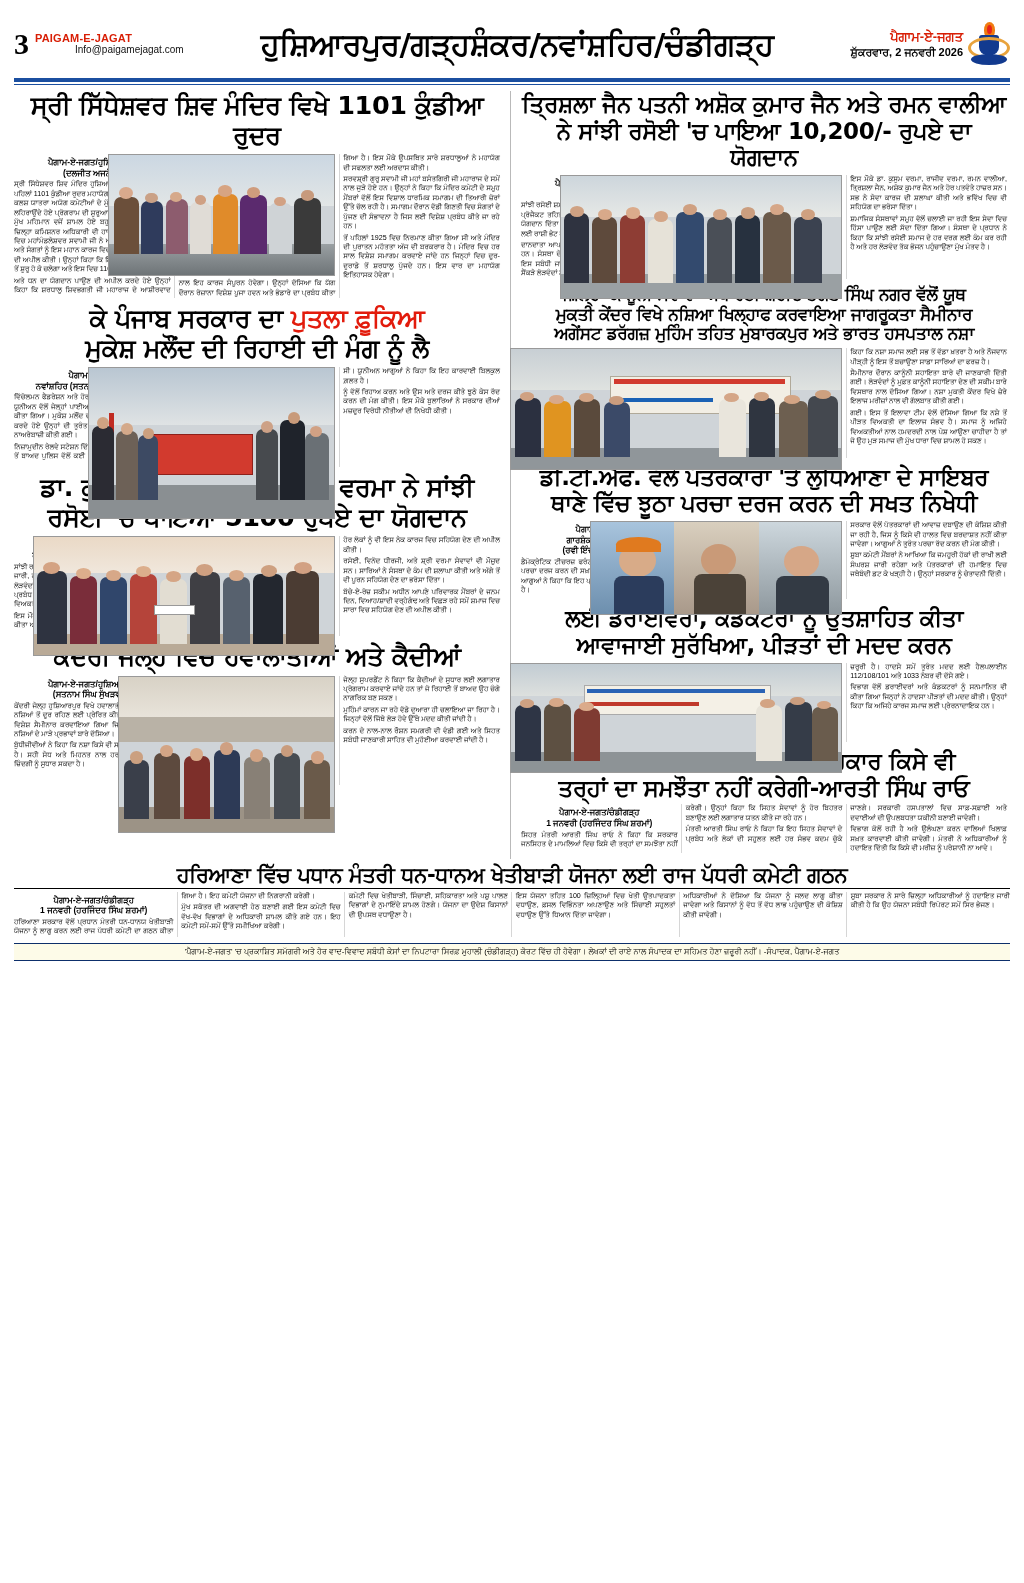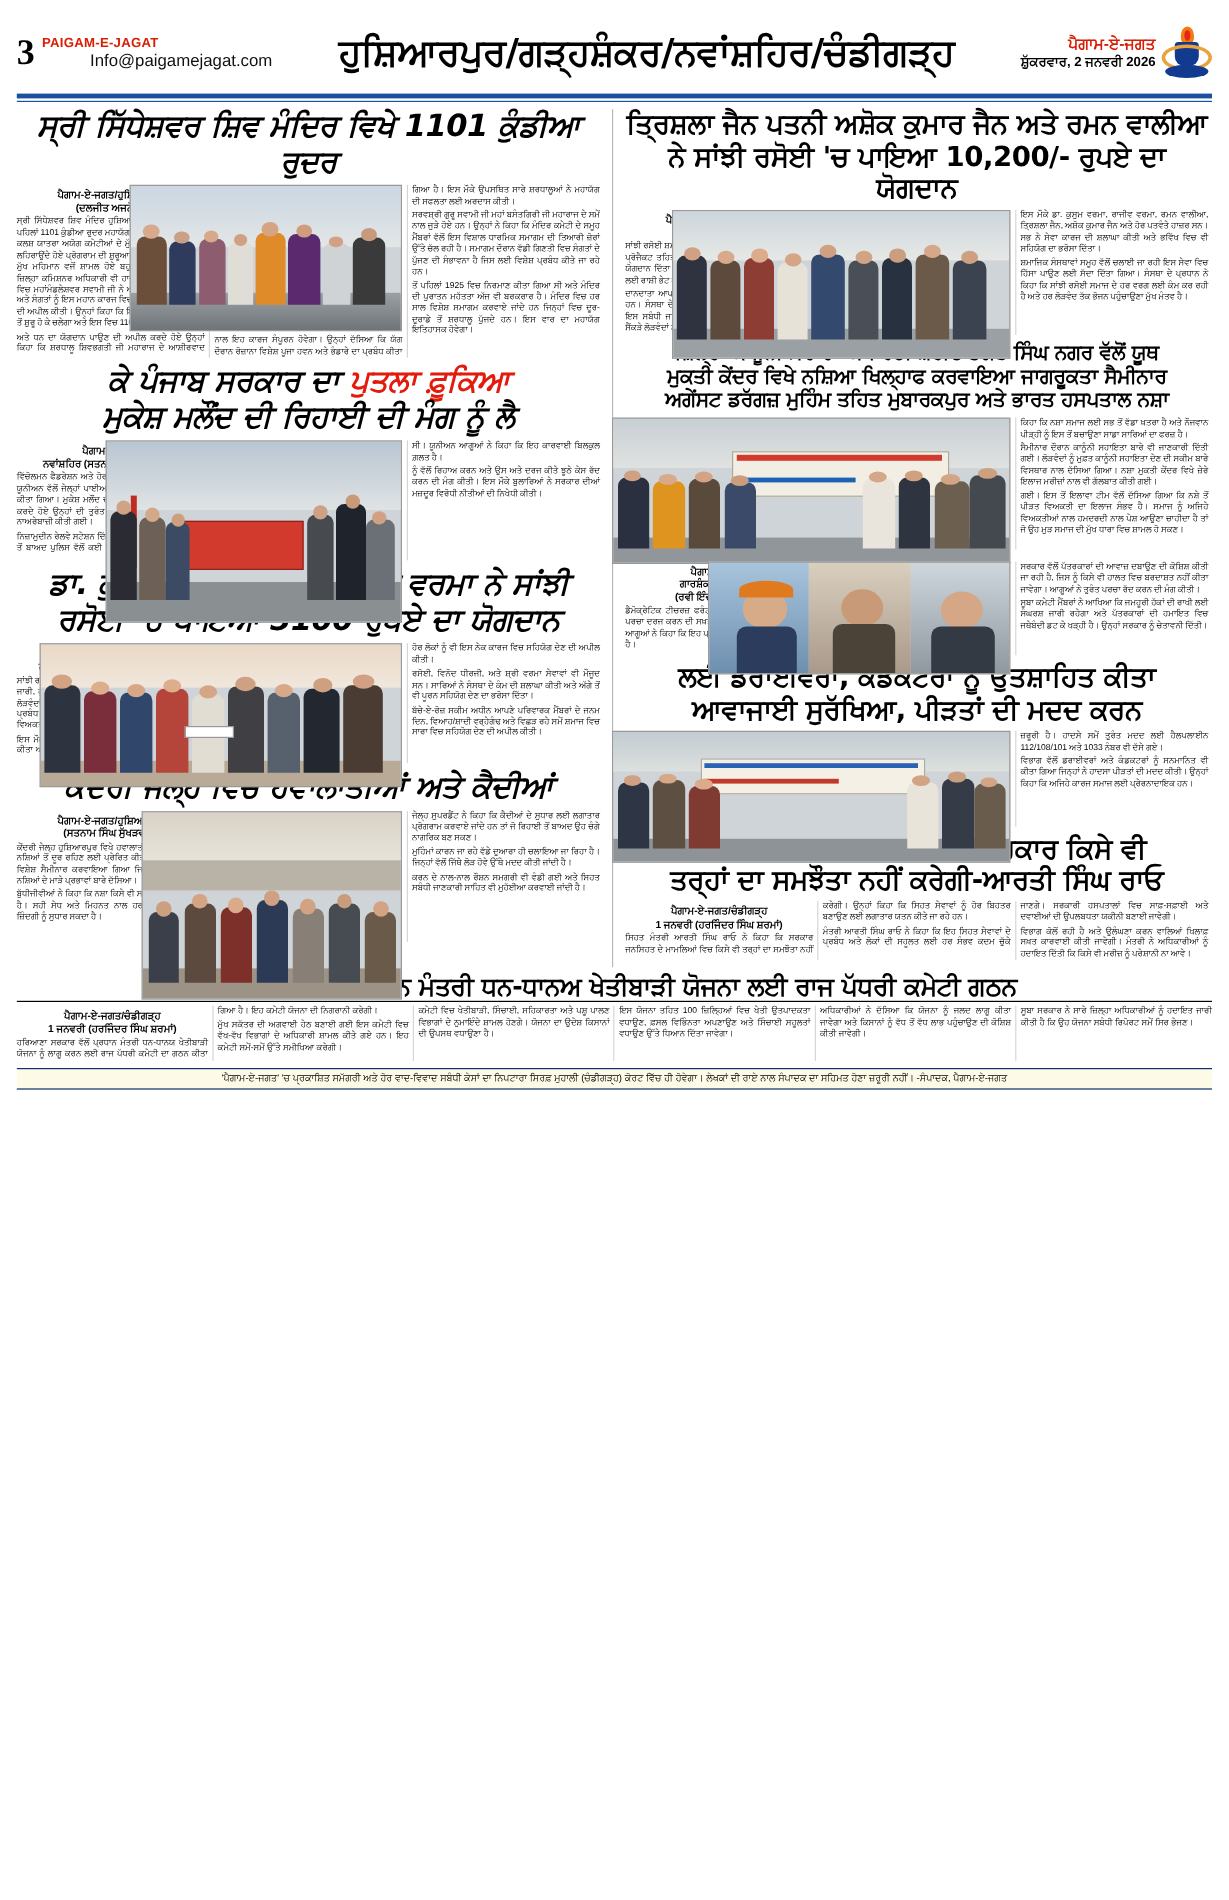--- a/index.html
+++ b/index.html
@@ -9,21 +9,21 @@
     color:#000;
   }
   .page{position:relative;width:1024px;height:1583px;background:#fff;box-sizing:border-box;padding:0 14px;}
 
   
   .masthead{display:flex;align-items:center;justify-content:space-between;height:60px;padding-top:14px;}
   .mh-left{display:flex;align-items:center;gap:6px;}
   .mh-pageno{font-size:30px;font-weight:bold;line-height:1;font-family:"Liberation Serif",serif;}
   .mh-brandbox{display:flex;flex-direction:column;justify-content:center;}
   .mh-brand{color:#d81e05;font-size:11px;font-weight:bold;letter-spacing:.2px;line-height:1.1;}
-  .mh-email{font-size:14px;color:#111;line-height:1.2;padding-left:40px;}
+  .mh-email{font-size:10px;color:#111;line-height:1.2;padding-left:40px;}
   .mh-center{flex:1;text-align:center;font-size:31px;font-weight:bold;letter-spacing:-0.5px;
              font-family:"DejaVu Sans",sans-serif;white-space:nowrap;}
   .mh-right{display:flex;align-items:center;gap:5px;}
   .mh-rtext{text-align:right;}
   .mh-logo-t{color:#d81e05;font-size:13px;font-weight:bold;line-height:1.2;}
   .mh-date{font-size:11px;font-weight:bold;line-height:1.3;}
   .torch{width:42px;height:46px;position:relative;}
   .torch .cup{position:absolute;left:11px;top:14px;width:20px;height:20px;background:#123a8f;border-radius:3px 3px 8px 8px;}
   .torch .stem{position:absolute;left:17px;top:28px;width:8px;height:12px;background:#123a8f;}
   .torch .flame{position:absolute;left:16px;top:1px;width:11px;height:16px;background:#f07c10;border-radius:50% 50% 45% 45%;}
@@ -36,21 +36,21 @@
 
   
   .cols{display:flex;gap:10px;margin-top:6px;}
   .colL{width:486px;}
   .colR{width:486px;}
   .vdiv{width:1px;background:#b9b9b9;}
 
   
   .story{margin-bottom:6px;}
   .hl{font-family:"DejaVu Sans",sans-serif;font-weight:bold;text-align:center;line-height:1.16;letter-spacing:-0.4px;}
-  .hl-xl{font-size:25.5px;font-style:italic;}
+  .hl-xl{font-size:25.5px;}
   .hl-l{font-size:23px;}
   .hl-m{font-size:21px;}
   .hl-s{font-size:17px;}
   .hl .red{color:#e21b0c;}
   .hl-line{border-bottom:1.5px solid #000;}
 
   .byline{text-align:center;font-size:8.5px;font-weight:bold;line-height:1.25;margin:3px 0 2px;}
 
   .body3{column-count:3;column-gap:8px;column-rule:1px solid #d6d6d6;
          font-size:7.1px;line-height:1.33;text-align:justify;hyphens:auto;word-spacing:-0.3px;}
@@ -352,20 +352,24 @@
             </div>
           </div>
           <p>ਮਾਨਯੋਗ ਚੇਅਰਮੈਨ ਜ਼ਿਲ੍ਹਾ ਕਾਨੂੰਨੀ ਸੇਵਾਵਾਂ ਅਥਾਰਟੀ ਸ਼ਹੀਦ ਭਗਤ ਸਿੰਘ ਨਗਰ ਅਤੇ ਮੈਂਬਰ ਸਕੱਤਰ ਪੰਜਾਬ ਰਾਜ ਕਾਨੂੰਨੀ ਸੇਵਾਵਾਂ ਅਥਾਰਟੀ ਐੱਸ.ਏ.ਐੱਸ. ਨਗਰ ਦੇ ਦਿਸ਼ਾ ਨਿਰਦੇਸ਼ਾਂ ਤਹਿਤ ਅਤੇ ਜ਼ਿਲ੍ਹਾ ਤੇ ਸੈਸ਼ਨ ਜੱਜ-ਕਮ-ਚੇਅਰਮੈਨ, ਸ਼ਹੀਦ ਭਗਤ ਸਿੰਘ ਨਗਰ ਸ਼੍ਰੀਮਤੀ ਪੂਜਾ ਜੀ ਦੀ ਅਗਵਾਈ ਹੇਠ ਇਹ ਜਾਗਰੂਕਤਾ ਸੈਮੀਨਾਰ ਕਰਵਾਇਆ ਗਿਆ।</p>
           <p>ਕਰਵਾਇਆ ਜਾਗਰੂਕਤਾ ਸੈਮੀਨਾਰ ਅਤੇ ਇਸ ਮੌਕੇ ਨੌਜਵਾਨਾਂ ਨੂੰ ਨਸ਼ਿਆਂ ਤੋਂ ਦੂਰ ਰਹਿਣ ਲਈ ਪ੍ਰੇਰਿਆ ਗਿਆ। ਬੁਲਾਰਿਆਂ ਨੇ ਕਿਹਾ ਕਿ ਨਸ਼ਾ ਸਮਾਜ ਲਈ ਸਭ ਤੋਂ ਵੱਡਾ ਖ਼ਤਰਾ ਹੈ ਅਤੇ ਨੌਜਵਾਨ ਪੀੜ੍ਹੀ ਨੂੰ ਇਸ ਤੋਂ ਬਚਾਉਣਾ ਸਾਡਾ ਸਾਰਿਆਂ ਦਾ ਫਰਜ਼ ਹੈ।</p>
           <p>ਸੈਮੀਨਾਰ ਦੌਰਾਨ ਕਾਨੂੰਨੀ ਸਹਾਇਤਾ ਬਾਰੇ ਵੀ ਜਾਣਕਾਰੀ ਦਿੱਤੀ ਗਈ। ਲੋੜਵੰਦਾਂ ਨੂੰ ਮੁਫ਼ਤ ਕਾਨੂੰਨੀ ਸਹਾਇਤਾ ਦੇਣ ਦੀ ਸਕੀਮ ਬਾਰੇ ਵਿਸਥਾਰ ਨਾਲ ਦੱਸਿਆ ਗਿਆ। ਨਸ਼ਾ ਮੁਕਤੀ ਕੇਂਦਰ ਵਿਖੇ ਜ਼ੇਰੇ ਇਲਾਜ ਮਰੀਜ਼ਾਂ ਨਾਲ ਵੀ ਗੱਲਬਾਤ ਕੀਤੀ ਗਈ।</p>
           <p>ਗਈ। ਇਸ ਤੋਂ ਇਲਾਵਾ ਟੀਮ ਵੱਲੋਂ ਦੱਸਿਆ ਗਿਆ ਕਿ ਨਸ਼ੇ ਤੋਂ ਪੀੜਤ ਵਿਅਕਤੀ ਦਾ ਇਲਾਜ ਸੰਭਵ ਹੈ। ਸਮਾਜ ਨੂੰ ਅਜਿਹੇ ਵਿਅਕਤੀਆਂ ਨਾਲ ਹਮਦਰਦੀ ਨਾਲ ਪੇਸ਼ ਆਉਣਾ ਚਾਹੀਦਾ ਹੈ ਤਾਂ ਜੋ ਉਹ ਮੁੜ ਸਮਾਜ ਦੀ ਮੁੱਖ ਧਾਰਾ ਵਿਚ ਸ਼ਾਮਲ ਹੋ ਸਕਣ।</p>
         </div>
       </div>
 
       <div class="story">
+        <div class="hl hl-l" style="margin-top:2px;">
+          <div>ਡੀ.ਟੀ.ਐੱਫ. ਵੱਲੋਂ ਪੱਤਰਕਾਰਾਂ 'ਤੇ ਲੁਧਿਆਣਾ ਦੇ ਸਾਇਬਰ</div>
+          <div>ਥਾਣੇ ਵਿੱਚ ਝੂਠਾ ਪਰਚਾ ਦਰਜ ਕਰਨ ਦੀ ਸਖਤ ਨਿਖੇਧੀ</div>
+        </div>
         <div style="height:4px"></div>
         <div class="body3">
           <div class="byline">
             <div>ਪੈਗਾਮ-ਏ-ਜਗਤ</div>
             <div>ਗਾਰਸ਼ੰਕਰ, 1 ਜਨਵਰੀ</div>
             <div>(ਰਵੀ ਇੰਦਰਜੀਤ ਸ਼ਰਮਾ)</div>
           </div>
           <div class="photo float-r" style="width:250px;height:92px;">
             <div style="position:absolute;left:0;top:0;width:33%;height:100%;background:linear-gradient(180deg,#a8c4dd,#6d8fae);"></div>
             <div style="position:absolute;left:33%;top:0;width:34%;height:100%;background:linear-gradient(180deg,#d9cfbe,#a9998a);"></div>

